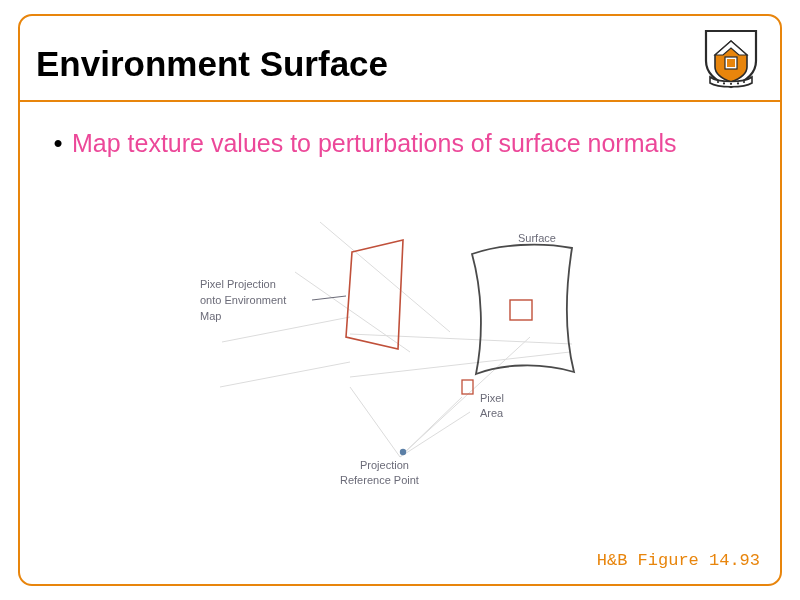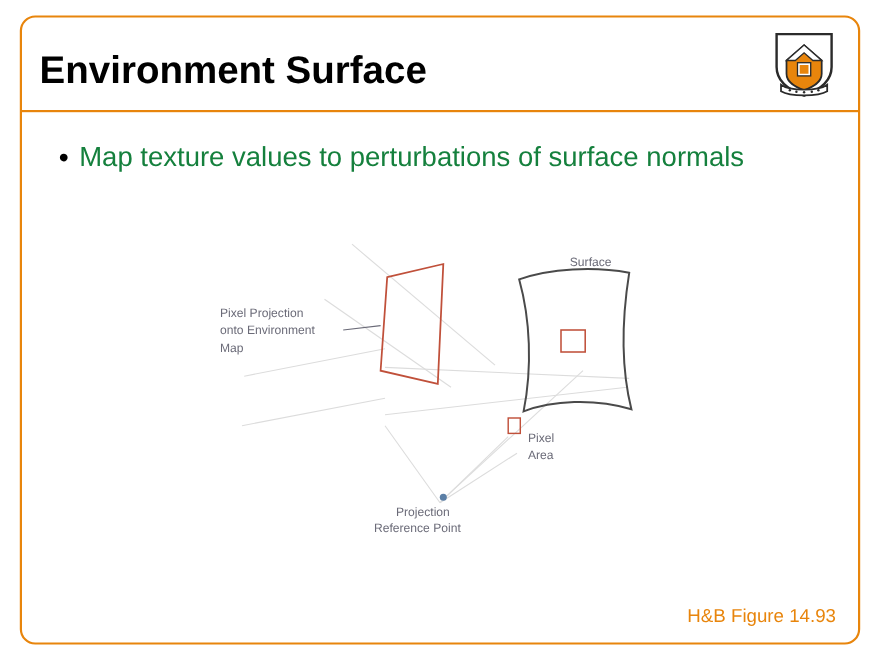--- a/index.html
+++ b/index.html
@@ -76,40 +76,40 @@
     font-size: 26px;
     line-height: 34px;
     color: #000;
     width: 28px;
     flex: none;
     text-align: center;
   }
   .bullet-text {
     font-size: 25px;
     line-height: 34px;
-    color: #15803d;
+    color: #ec4899;
   }
 
   .figure {
     position: absolute;
     left: 180px;
     top: 108px;
     width: 430px;
     height: 330px;
   }
 
   .figure svg {
     display: block;
   }
 
   .credit {
     position: absolute;
     right: 20px;
     bottom: 14px;
-    font-family: Liberation Sans, sans-serif;
+    font-family: Liberation Mono, monospace;
     font-size: 17px;
     color: #E8850C;
     white-space: nowrap;
   }
 </style>
 </head>
 <body>
 
 <div class="slide">
 

